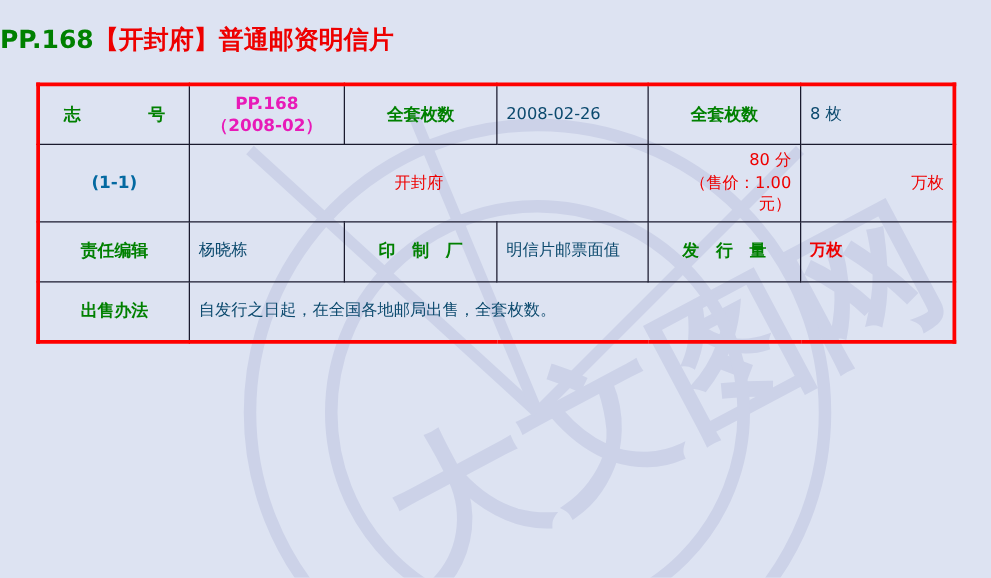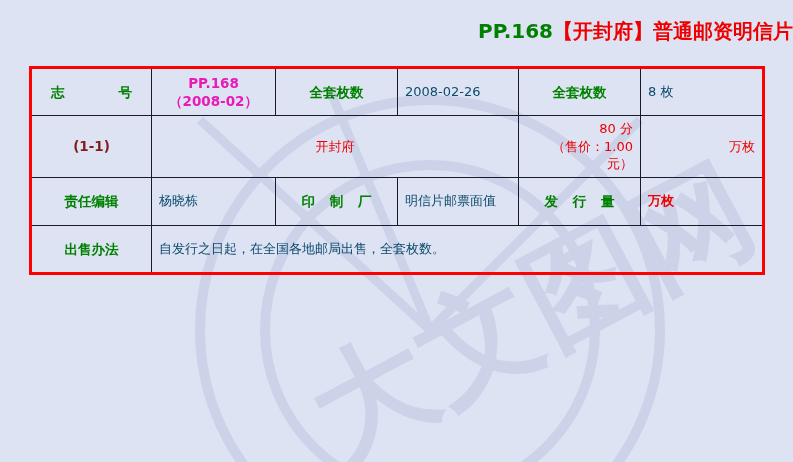--- a/index.html
+++ b/index.html
@@ -41,21 +41,21 @@
     width: 793px;
     height: 462px;
   }
 
   
   .title-bar {
     position: absolute;
     left: 0;
     top: 18px;
     width: 793px;
-    text-align: right;
+    text-align: left;
     font-size: 20px;
     font-weight: bold;
     letter-spacing: 0px;
     white-space: nowrap;
   }
   .title-code { color: #008000; }
   .title-rest { color: #ee0000; }
 
   
   .card-table {
@@ -76,20 +76,21 @@
     height: 48px;
     box-sizing: border-box;
     line-height: 1.35;
   }
   
   td.lbl {
     color: #008000;
     font-weight: bold;
     text-align: center;
     font-size: 13.5px;
+    font-family: Liberation Serif, serif;
   }
   td.lbl.spaced { letter-spacing: 5px; text-indent: 5px; }
   td.lbl.wide   { letter-spacing: 9px; text-indent: 9px; }
   
   td.val {
     color: #0c4a6e;
     text-align: left;
   }
   td.val-red {
     color: #ee0000;
@@ -100,21 +101,21 @@
     font-weight: bold;
     text-align: left;
   }
   td.val-magenta {
     color: #e81ab8;
     font-weight: bold;
     text-align: center;
     font-size: 13.5px;
   }
   td.center-red {
-    color: #7f1d1d;
+    color: #0369a1;
     font-weight: bold;
     text-align: center;
     font-size: 13.5px;
   }
   td.right-red {
     color: #ee0000;
     text-align: right;
   }
   .two-line { display: block; }
 </style>

